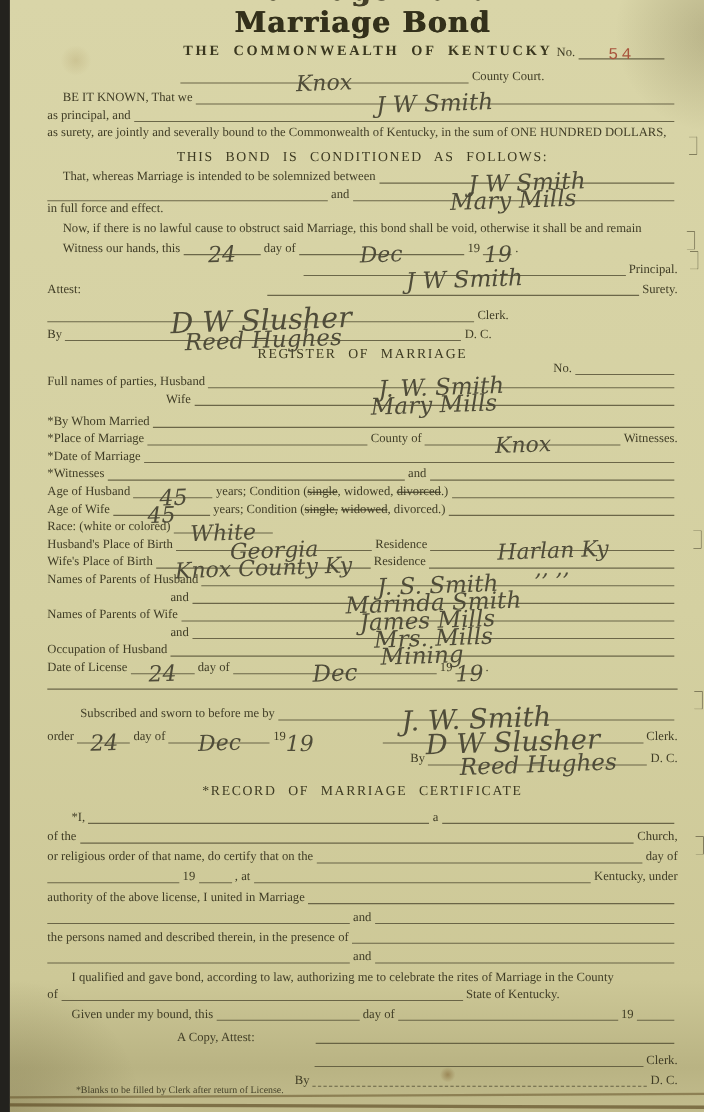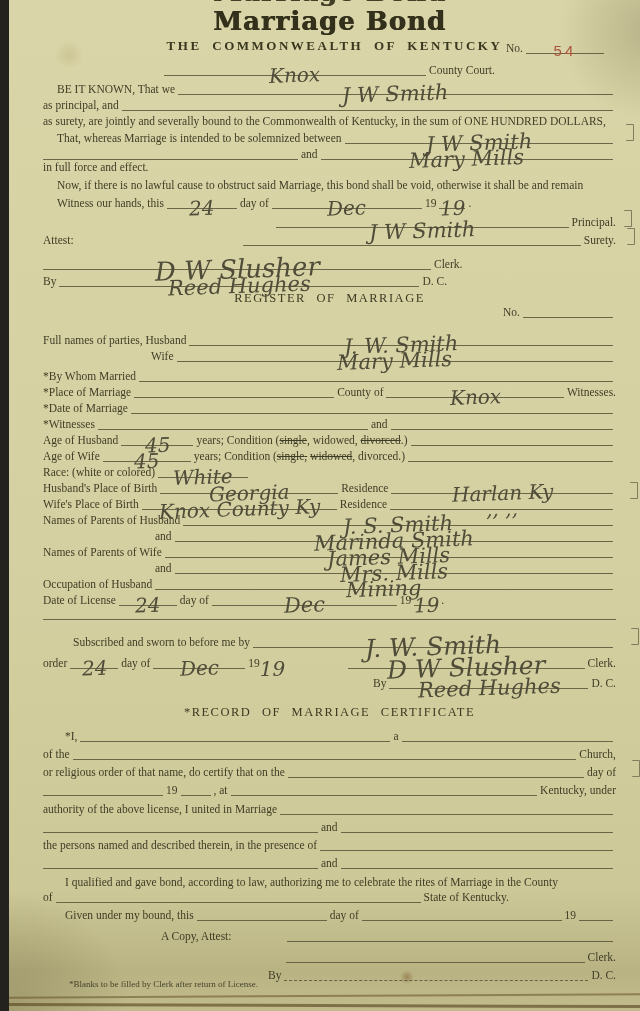--- a/index.html
+++ b/index.html
@@ -25,21 +25,21 @@
   .bl{flex:1 1 auto;min-width:10px;border-bottom:1px solid rgba(88,84,56,.85);
       display:flex;align-items:flex-end;justify-content:center;margin:0 3px;position:relative;}
   .bl.dash{border-bottom-style:dashed;}
   .hand{
     font-family:"DejaVu Serif",serif;font-style:italic;color:#4f4c39;
     font-size:17px;line-height:.55;margin-bottom:-4px;transform:rotate(-2deg);
     white-space:nowrap;pointer-events:none;
   }
   .sig{font-size:21px;margin-bottom:-7px;}
   .big{font-size:20px;margin-bottom:-6px;}
-  .red{color:#a8543c;font-style:normal;font-family:Liberation Sans, sans-serif;
+  .red{color:#a8543c;font-style:normal;font-family:Liberation Mono, monospace;
        font-size:15px;letter-spacing:3px;line-height:.6;margin-bottom:-2px;transform:none;}
   .center{justify-content:center;text-align:center;}
   .title{
     font-family:"DejaVu Serif",serif;font-weight:bold;font-size:26px;line-height:1;
     letter-spacing:1px;color:#33301b;text-shadow:.7px 0 0 #33301b;
   }
   .ghost{height:8px;overflow:hidden;display:flex;justify-content:center;}
   .ghost .title{margin-top:-21px;opacity:.9;}
   .heading{font-size:13px;font-weight:bold;letter-spacing:2.5px;word-spacing:5px;color:#3a371f;}
   .subheading{font-size:12.5px;letter-spacing:1.5px;word-spacing:6px;color:#3d3a22;}
@@ -97,20 +97,23 @@
 
     <div class="row print">
       <span>as principal, and</span>
       <span class="bl"></span>
     </div>
 
     <div class="row print">
       <span>as surety, are jointly and severally bound to the Commonwealth of Kentucky, in the sum of ONE HUNDRED DOLLARS,</span>
     </div>
 
+    <div class="row center" style="margin-top:8px;">
+      <span class="subheading">THIS BOND IS CONDITIONED AS FOLLOWS:</span>
+    </div>
 
     <div class="row print" style="margin-top:5px;">
       <span class="indent" style="width:14px;"></span>
       <span>That, whereas Marriage is intended to be solemnized between</span>
       <span class="bl">
         <span class="hand sig">J W Smith</span>
       </span>
     </div>
 
     <div class="row print">
@@ -182,21 +185,21 @@
     <div class="row center" style="margin-top:4px;">
       <span class="subheading">REGISTER OF MARRIAGE</span>
     </div>
 
     <div class="row print" style="margin-top:0;">
       <span style="flex:1;"></span>
       <span>No.</span>
       <span class="bl" style="flex:0 0 90px;"></span>
     </div>
 
-    <div class="row print" style="margin-top:16px;">
+    <div class="row print" style="margin-top:0;">
       <span>Full names of parties, Husband</span>
       <span class="bl">
         <span class="hand sig">J. W. Smith</span>
       </span>
     </div>
 
     <div class="row print">
       <span style="flex:0 0 108px;"></span>
       <span>Wife</span>
       <span class="bl">

